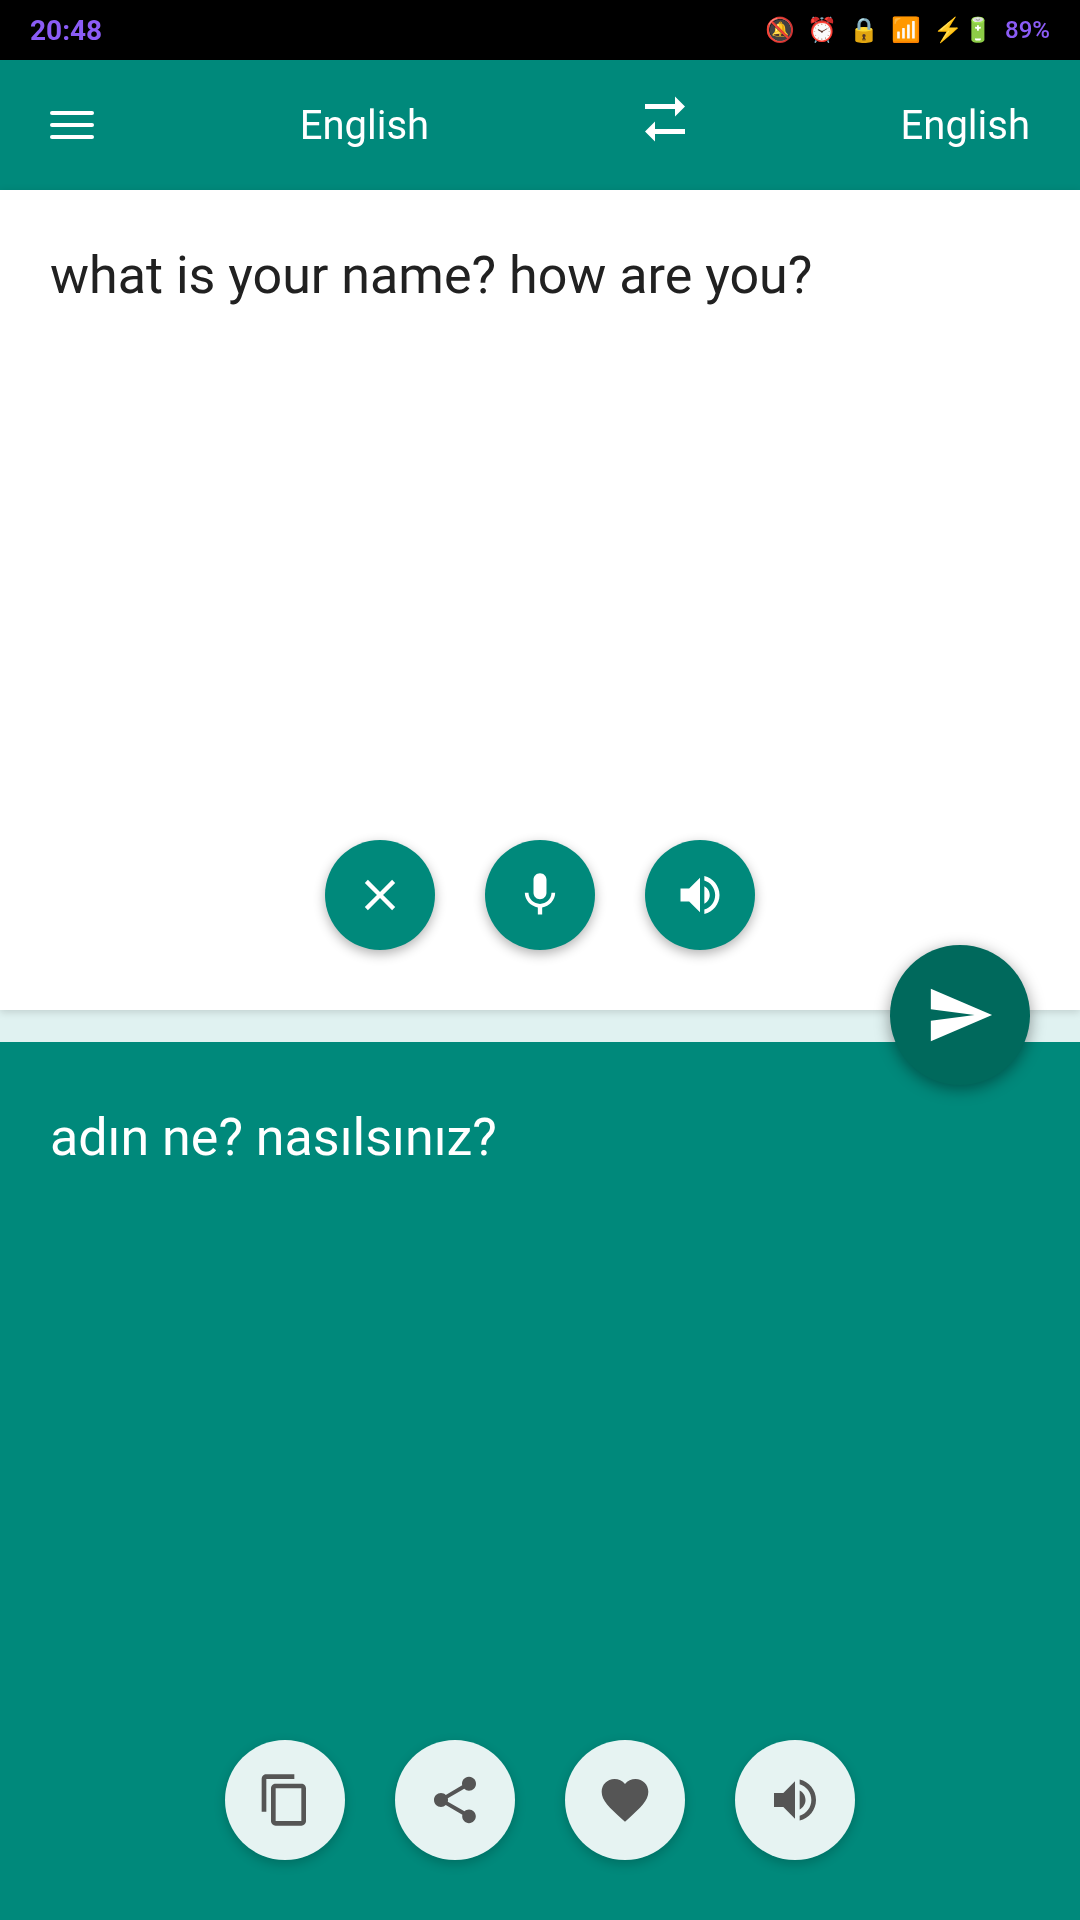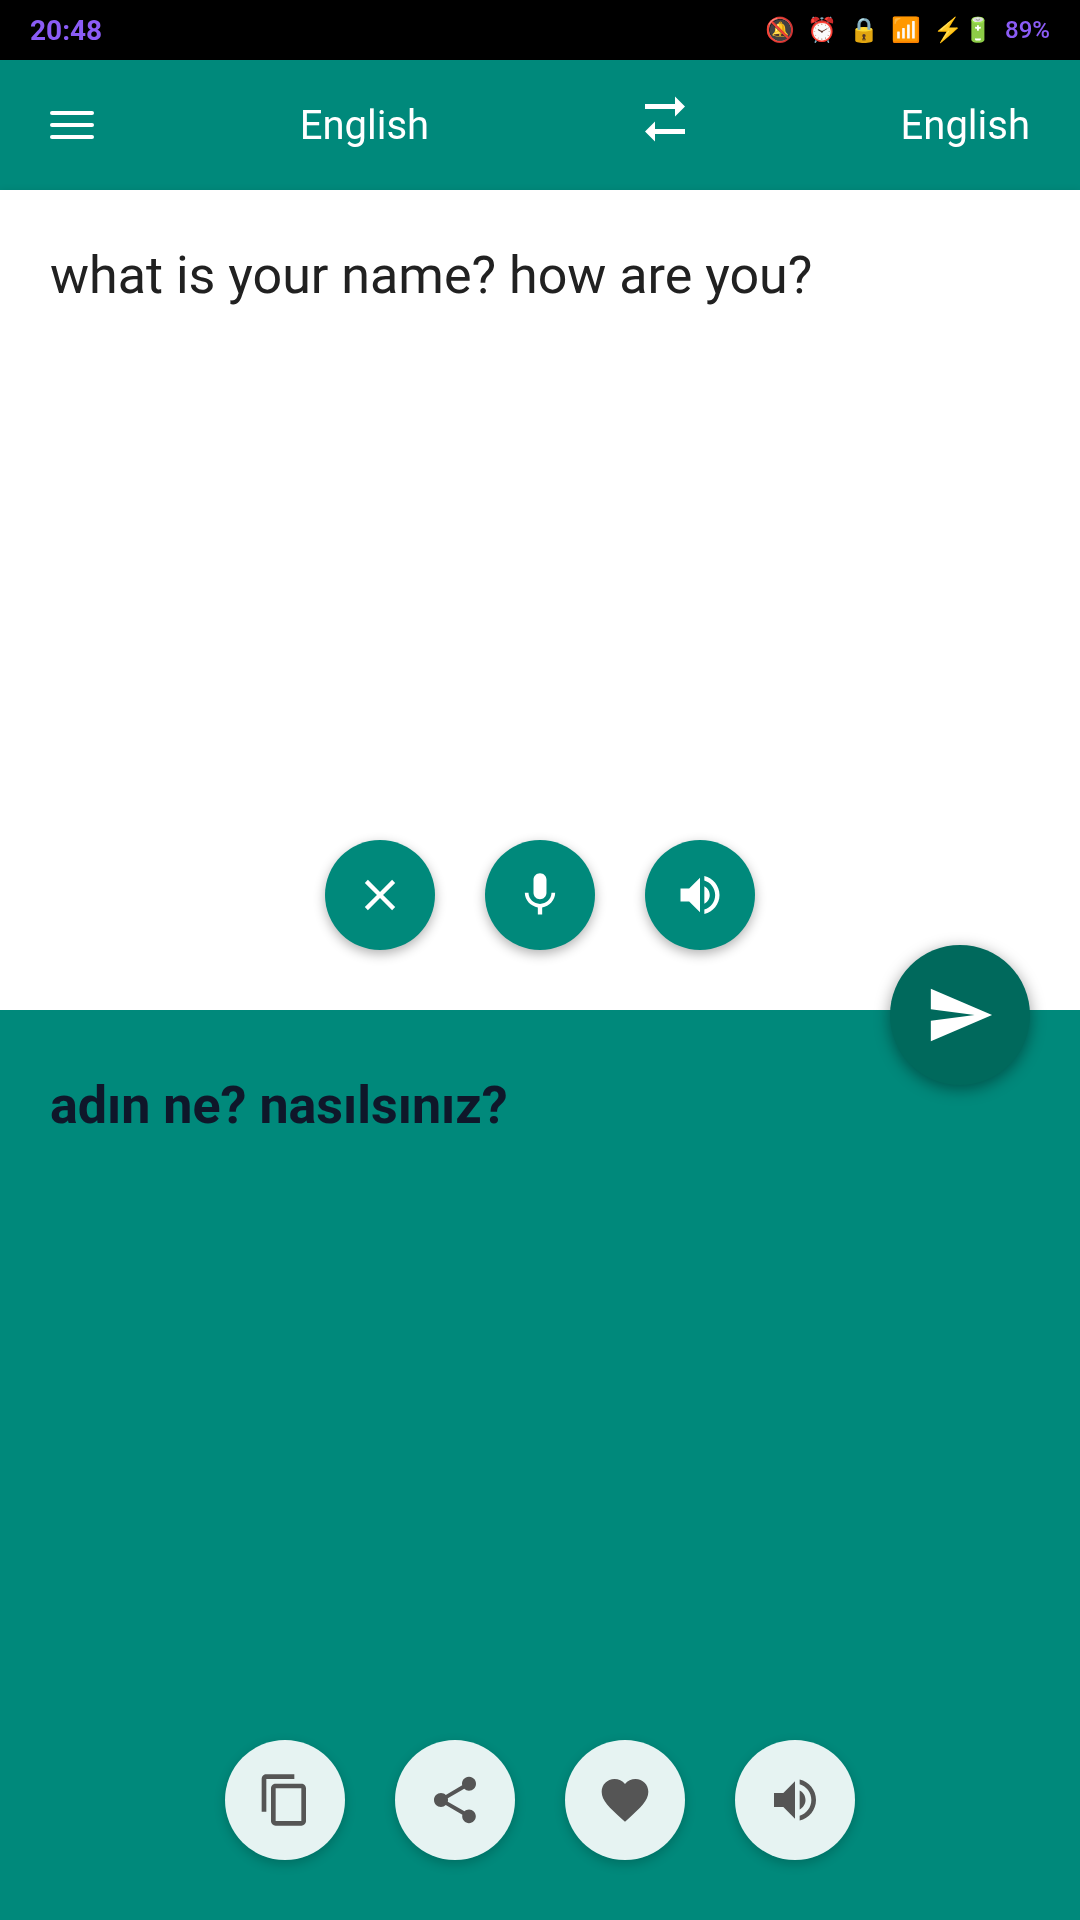--- a/index.html
+++ b/index.html
@@ -85,20 +85,21 @@
       font-size: 52px;
       cursor: pointer;
     }
 
     
     .main-content {
       width: 100%;
       height: calc(1920px - 60px - 130px);
       display: flex;
       flex-direction: column;
+      gap: 32px;
     }
 
     
     .source-panel {
       background: white;
       flex: 0 0 auto;
       height: 820px;
       position: relative;
       box-shadow: 0 2px 8px rgba(0,0,0,0.15);
     }
@@ -160,23 +161,23 @@
     
     .translation-panel {
       background: #00897b;
       flex: 1;
       position: relative;
       padding: 60px 50px;
     }
 
     .translation-text {
       font-size: 52px;
-      color: #0f172a;
+      color: #ffffff;
       line-height: 1.4;
-      font-weight: 700;
+      font-weight: 400;
     }
 
     .translation-controls {
       position: absolute;
       bottom: 60px;
       left: 0;
       right: 0;
       display: flex;
       justify-content: center;
       gap: 50px;

